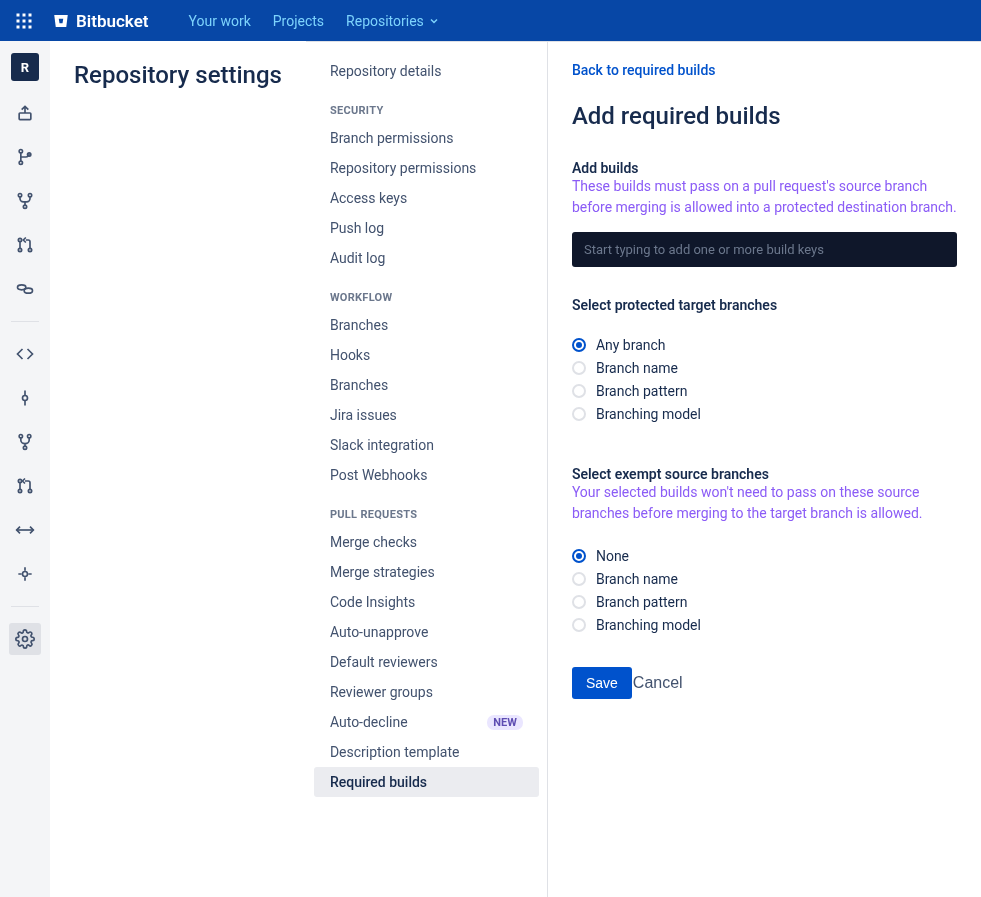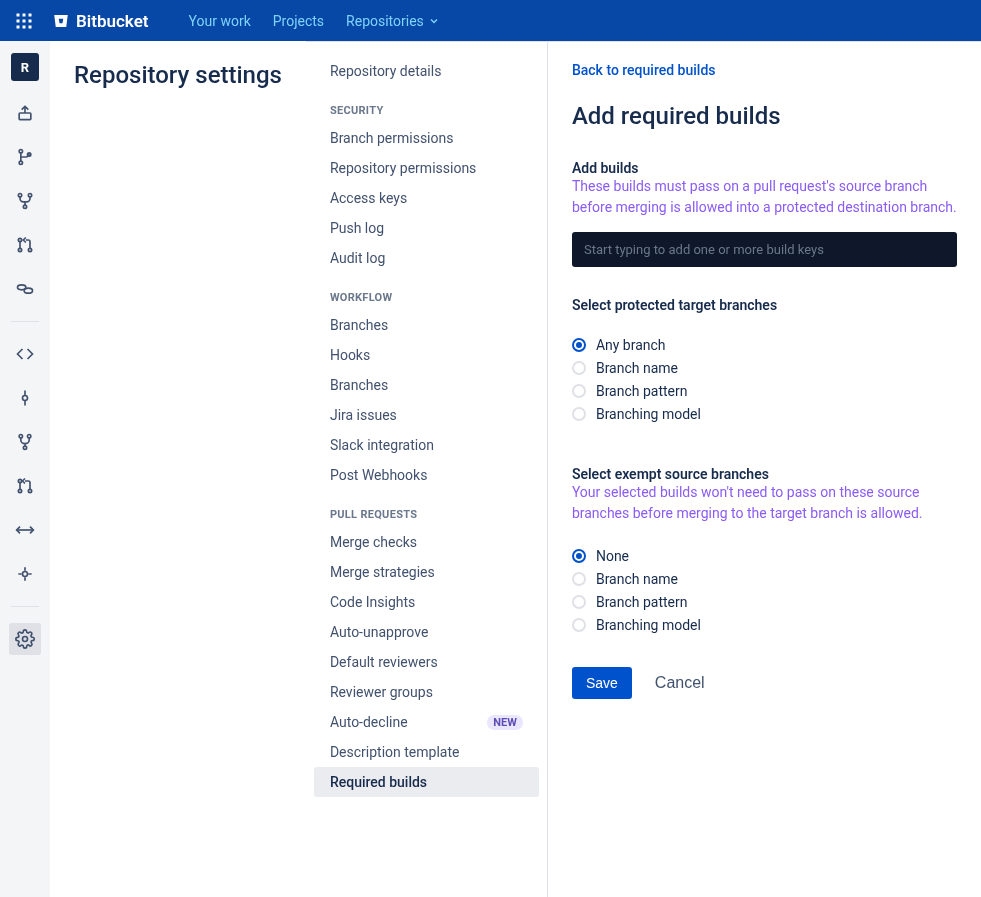--- a/index.html
+++ b/index.html
@@ -29,21 +29,21 @@
 .main h2 { font-size: 24px; font-weight: 500; margin-top: 24px; color: #172b4d; }
 .section-block { margin-top: 30px; }
 .section-block h3 { font-size: 14px; font-weight: 600; color: #172b4d; }
 .section-block p { color: #8b5cf6; font-size: 14px; line-height: 1.5; }
 .build-input { background: #0f172a; border-radius: 3px; padding: 10px 12px; margin-top: 14px; color: #6b778c; font-size: 13px; cursor: text; }
 .radio-list { margin-top: 24px; display: flex; flex-direction: column; gap: 7px; }
 .radio-row { display: flex; align-items: center; gap: 10px; cursor: pointer; color: #172b4d; font-size: 14px; }
 .radio-row .rdot { width: 14px; height: 14px; border: 2px solid #dfe1e6; border-radius: 50%; position: relative; flex-shrink: 0; }
 .radio-row.checked .rdot { border-color: #0052cc; }
 .radio-row.checked .rdot::after { content: ""; position: absolute; top: 2px; left: 2px; width: 6px; height: 6px; background: #0052cc; border-radius: 50%; }
-.actions { margin-top: 34px; display: flex; gap: 23px; align-items: center; }
+.actions { margin-top: 34px; display: flex; gap: 1px; align-items: center; }
 .btn-primary { background: #0052cc; color: #fff; border: none; padding: 8px 14px; border-radius: 3px; font-size: 14px; font-weight: 500; cursor: pointer; }
 .btn-link { background: none; border: none; color: #42526e; font-size: 16px; cursor: pointer; }
 .chev { display: inline-block; }
 svg { display: block; }
 </style>
 </head>
 <body>
 
 <div class="topbar">
   <div class="apps-icon">

